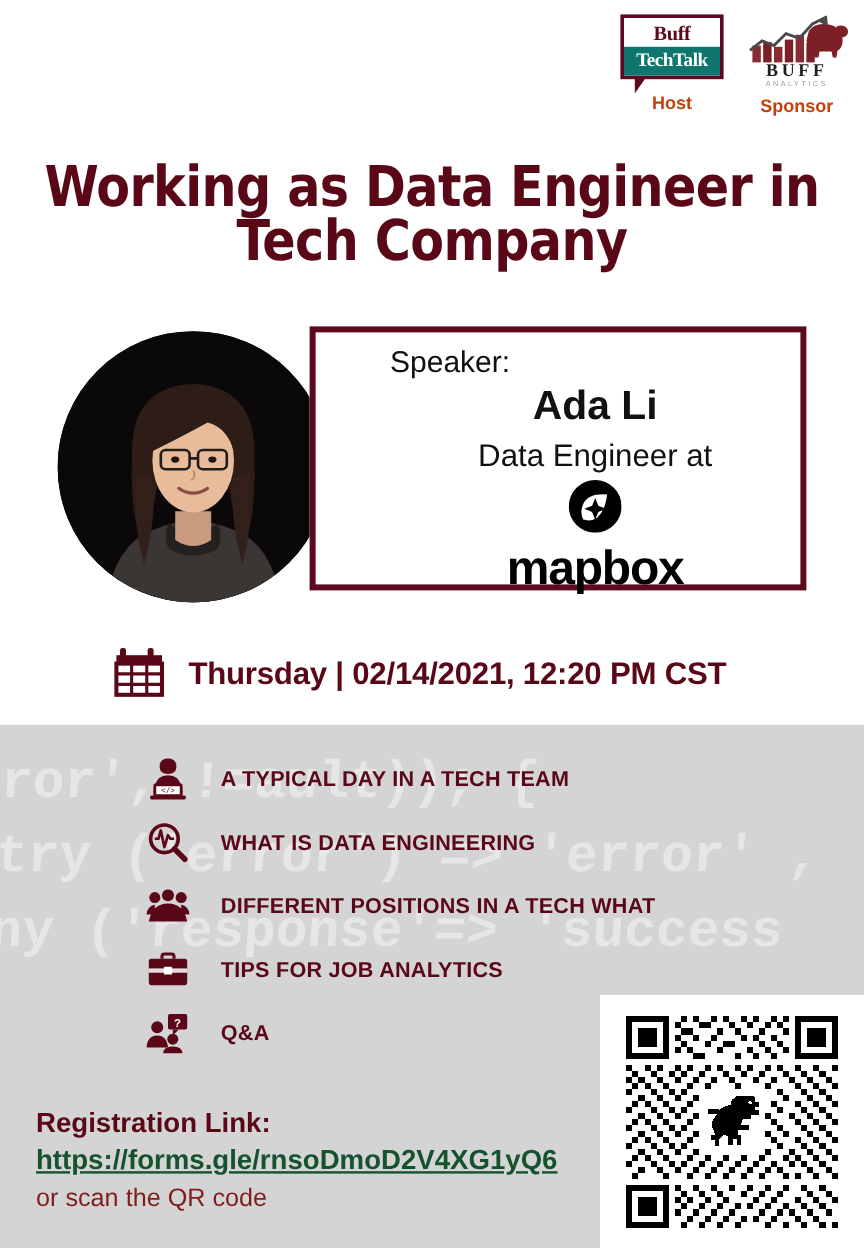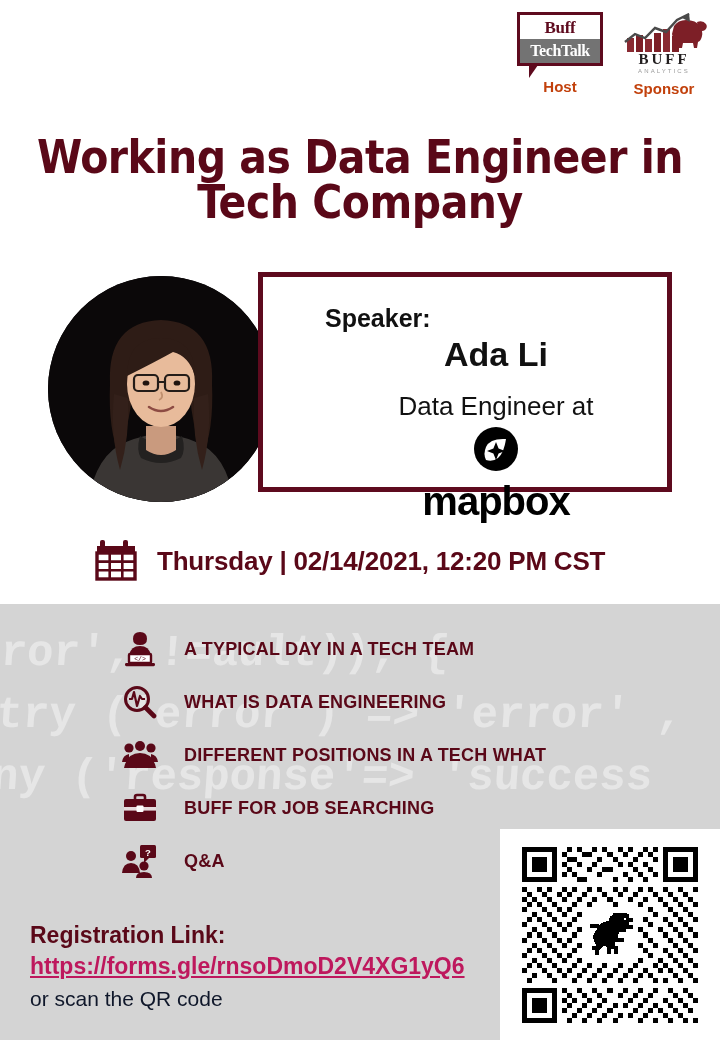--- a/index.html
+++ b/index.html
@@ -32,21 +32,21 @@
     background:#ffffff;
     display:flex; flex-direction:column;
   }
   .tt-top {
     flex:1; display:flex; align-items:center; justify-content:center;
     color:#5e0a1e; font-weight:bold; font-size:17px; line-height:1;
     font-family:"Liberation Serif", serif;
     letter-spacing:-0.3px;
   }
   .tt-bot {
-    flex:1; background:#737373; display:flex; align-items:center; justify-content:center;
+    flex:1; background:#0f766e; display:flex; align-items:center; justify-content:center;
     color:#ffffff; font-weight:bold; font-size:16px; line-height:1;
     font-family:"Liberation Serif", serif;
     letter-spacing:-0.4px;
   }
   .tt-tail {
     position:absolute; left:12px; top:53px;
     width:0; height:0;
     border-left:9px solid #5e0a1e;
     border-bottom:13px solid transparent;
   }
@@ -87,27 +87,27 @@
     width:414px; height:220px;
     border:5px solid #5e0a1e;
     background:#ffffff;
   }
   #speaker-inner {
     position:absolute; left:0; top:0; width:404px; height:210px;
     padding-left:62px;
     display:flex; flex-direction:column; align-items:center; justify-content:flex-start;
   }
   #speaker-label {
-    margin-top:28px; font-size:25px; color:#111; line-height:1.1;
-    align-self:flex-start; margin-left:0px;font-weight:bold;
+    margin-top:12px; font-size:25px; color:#111; line-height:1.1;
+    align-self:flex-start; margin-left:0px;
   }
   #speaker-name {
     margin-top:2px; font-size:34px; font-weight:bold; color:#111; line-height:1.15;
   }
-  #speaker-role { margin-top:18px; font-size:26px; color:#111; line-height:1.15; }
+  #speaker-role { margin-top:7px; font-size:26px; color:#111; line-height:1.15; }
 
   #mapbox-logo {
     margin-top:6px; display:flex; align-items:center; gap:10px;flex-direction:column;
   }
   #mapbox-word {
     font-size:40px; font-weight:bold; color:#000; line-height:1;
     letter-spacing:-1px;
   }
 
   
@@ -161,24 +161,24 @@
     margin-left:22px; color:#5a0818; font-weight:bold; font-size:18px;
     line-height:1; letter-spacing:0.2px;
   }
 
   
   #registration {
     position:absolute; left:30px; top:316px; width:470px;
   }
   #reg-title { color:#5a0818; font-weight:bold; font-size:23px; line-height:31px; }
   #reg-url   {
-    color:#be185d; font-weight:bold; font-size:23px; line-height:31px;
+    color:#14532d; font-weight:bold; font-size:23px; line-height:31px;
     text-decoration:underline; display:inline-block;
   }
-  #reg-note  { color:#0f172a; font-size:21px; line-height:30px; margin-top:2px; }
+  #reg-note  { color:#7f1d1d; font-size:21px; line-height:30px; margin-top:2px; }
 
   
   #qr-card {
     position:absolute; left:500px; top:225px;
     width:220px; height:211px;
     background:#ffffff;
     display:flex; align-items:center; justify-content:center;
   }
 </style>
 </head>
@@ -334,21 +334,21 @@
 
       <div class="agenda-row">
         <span class="agenda-ico">
           <svg width="34" height="30" viewBox="0 0 34 30">
             <path d="M12 6 v-2 q0-2 2-2 h6 q2 0 2 2 v2" fill="none" stroke="#5a0818" stroke-width="2.6"></path>
             <rect x="1" y="6" width="32" height="22" rx="2" fill="#5a0818"></rect>
             <rect x="1" y="14" width="32" height="3.6" fill="#ffffff" opacity="0.85"></rect>
             <rect x="13.5" y="12.6" width="7" height="6.4" rx="1" fill="#ffffff"></rect>
           </svg>
         </span>
-        <span class="agenda-txt">BUFF FOR JOB SEARCHING</span>
+        <span class="agenda-txt">TIPS FOR JOB ANALYTICS</span>
       </div>
 
       <div class="agenda-row">
         <span class="agenda-ico">
           <svg width="36" height="34" viewBox="0 0 36 34">
             <rect x="18" y="1" width="16" height="13" rx="1.5" fill="#5a0818"></rect>
             <path d="M22 14 l0 5 l5-5z" fill="#5a0818"></path>
             <text x="26" y="11.5" font-size="9.5" font-weight="bold" font-family="Liberation Sans, sans-serif" fill="#ffffff" text-anchor="middle">?</text>
             <circle cx="9" cy="12" r="5" fill="#5a0818"></circle>
             <path d="M9 19 q-8 0 -9 10 h18 q-1-10 -9-10z" fill="#5a0818"></path>

